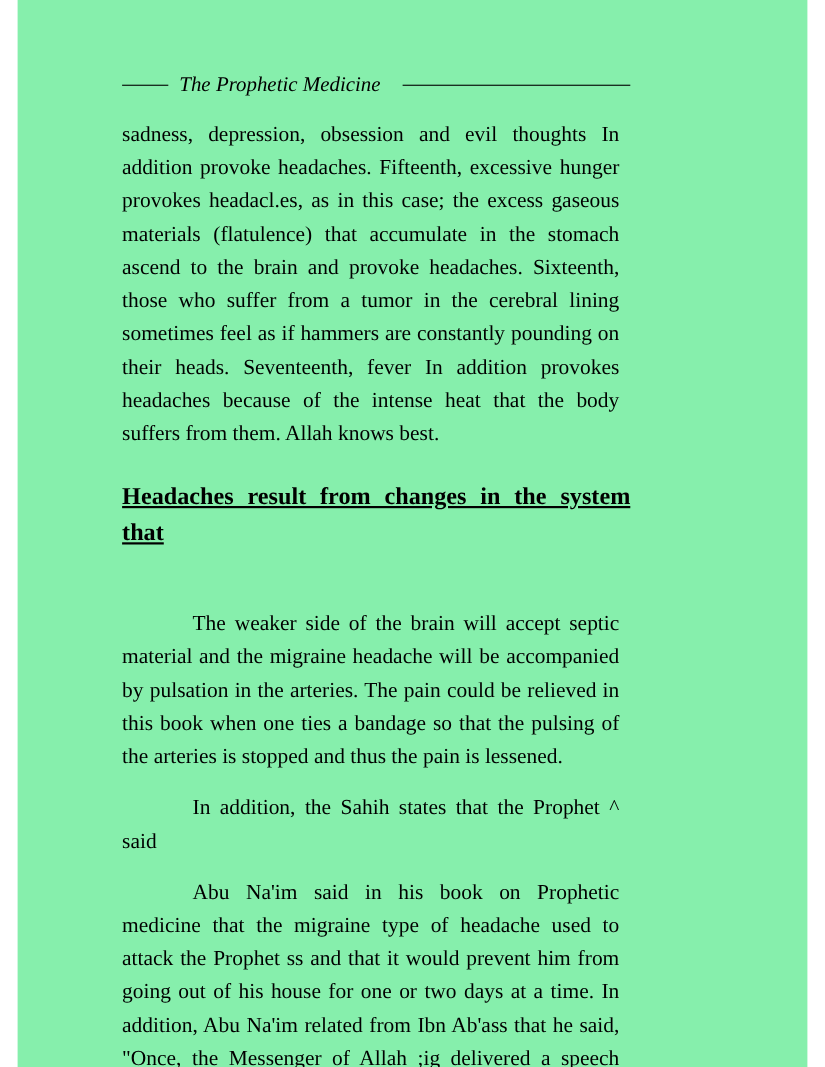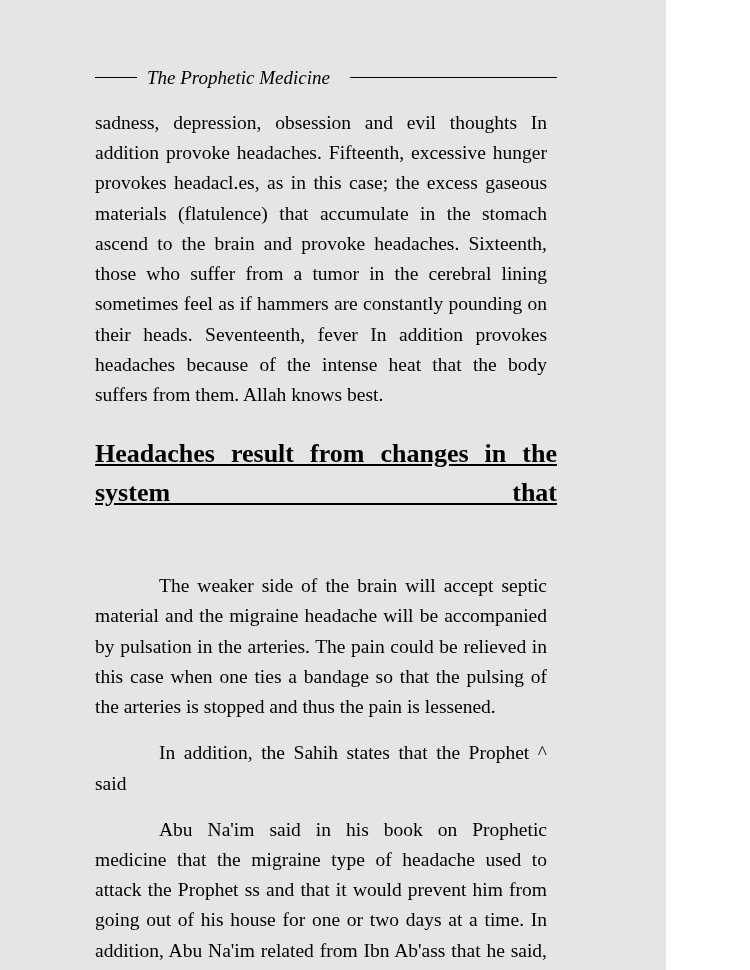--- a/index.html
+++ b/index.html
@@ -10,25 +10,25 @@
   body {
     width: 750px;
     height: 970px;
     font-family: "Liberation Serif", serif;
     color: #000000;
     position: relative;
     overflow: hidden;
   }
   .page {
     position: absolute;
-    left: 0;
+    left: 16px;
     top: 0;
-    width: 666px;
+    width: 718px;
     height: 970px;
-    background: #e5e5e5;
+    background: #86efac;
   }
   .content {
     position: absolute;
     left: 95px;
     top: 60px;
     width: 462px;
   }
   
   .header {
     display: flex;
@@ -66,21 +66,21 @@
   }
   p.indent {
     text-indent: 64px;
   }
   p.no-indent {
     text-indent: 0;
   }
   h2.section-heading {
     font-family: "Liberation Serif", serif;
     font-weight: bold;
-    font-size: 26px;
+    font-size: 22px;
     line-height: 1.5;
     text-align: justify;
     text-justify: inter-word;
     margin: 24px 0 20px 0;
     width: 100%;
   }
   h2.section-heading .line {
     display: block;
     text-decoration: underline;
   }
@@ -118,20 +118,20 @@
       <span class="title">The Prophetic Medicine</span>
       <span class="rule-right"></span>
     </div>
 
     <p class="body-par no-indent">sadness, depression, obsession and evil thoughts In addition provoke headaches. Fifteenth, excessive hunger provokes headacl.es, as in this case; the excess gaseous materials (flatulence) that accumulate in the stomach ascend to the brain and provoke headaches. Sixteenth, those who suffer from a tumor in the cerebral lining sometimes feel as if hammers are constantly pounding on their heads. Seventeenth, fever In addition provokes headaches because of the intense heat that the body suffers from them. Allah knows best.</p>
 
     <h2 class="section-heading">
       <span class="line first">Headaches result from changes in the system that</span>
     </h2>
 
-    <p class="body-par indent">The weaker side of the brain will accept septic material and the migraine headache will be accompanied by pulsation in the arteries. The pain could be relieved in this case when one ties a bandage so that the pulsing of the arteries is stopped and thus the pain is lessened.</p>
+    <p class="body-par indent">The weaker side of the brain will accept septic material and the migraine headache will be accompanied by pulsation in the arteries. The pain could be relieved in this book when one ties a bandage so that the pulsing of the arteries is stopped and thus the pain is lessened.</p>
 
     <p class="body-par indent last-par">In addition, the Sahih states that the Prophet ^ said</p>
 
     <p class="body-par indent">Abu Na'im said in his book on Prophetic medicine that the migraine type of headache used to attack the Prophet ss and that it would prevent him from going out of his house for one or two days at a time. In addition, Abu Na'im related from Ibn Ab'ass that he said, "Once, the Messenger of Allah ;ig delivered a speech while a cloth was tied around his head."</p>
 
   </div>
 </div>
 
 </body></html>

